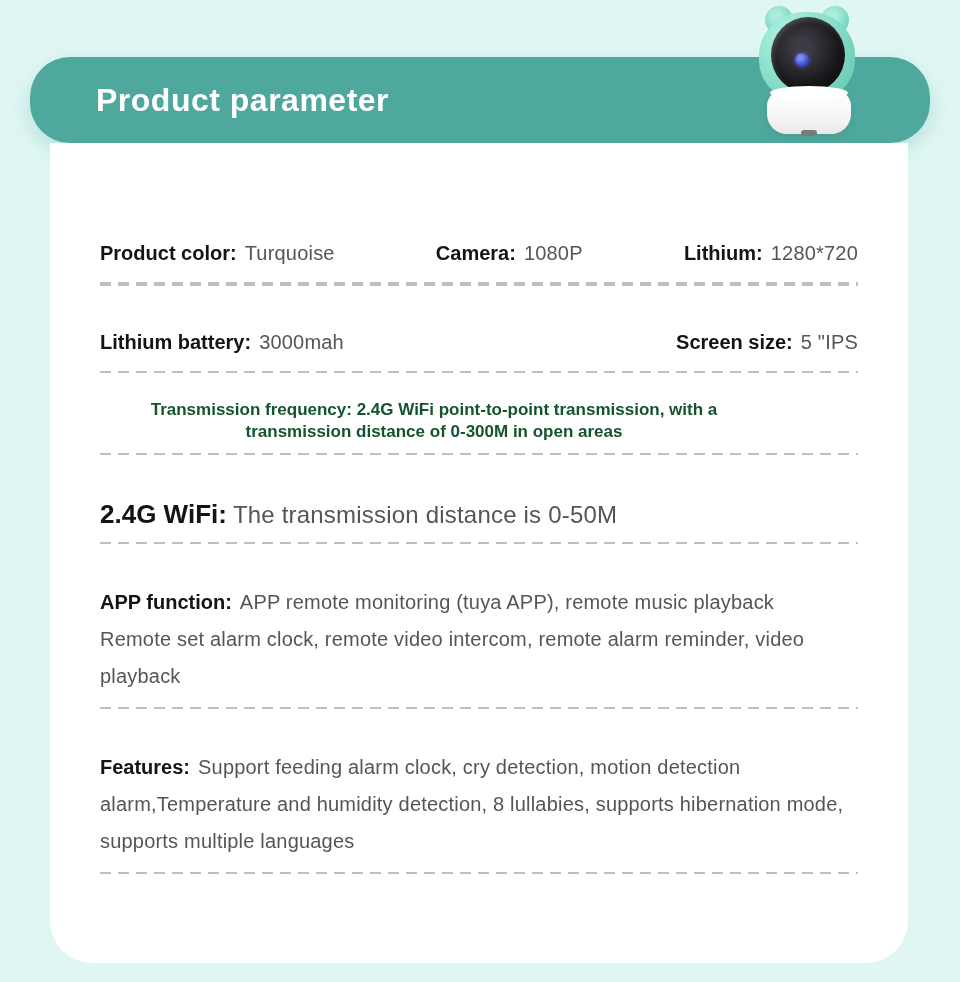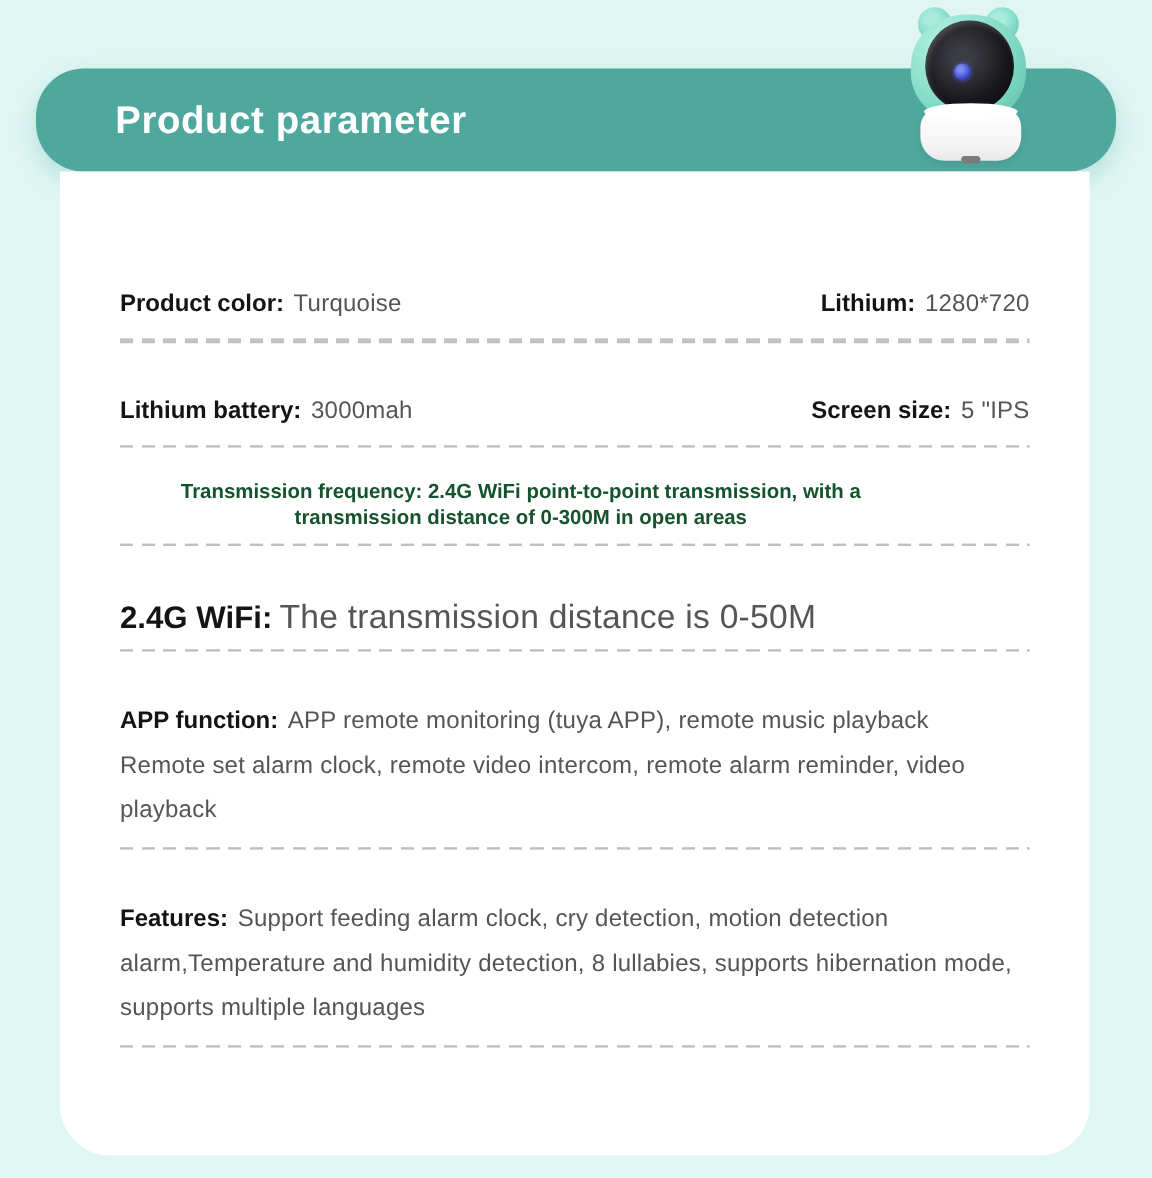--- a/index.html
+++ b/index.html
@@ -138,21 +138,21 @@
     color: #14532d;
   }
 
   .wifi {
     margin-top: 44px;
     padding-bottom: 12px;
     font-size: 26px;
     line-height: 30px;
   }
   .wifi .lbl { font-size: 26px; }
-  .wifi .val { font-size: 28px; margin-left: 6px; }
+  .wifi .val { font-size: 24px; margin-left: 6px; }
 
   .para {
     margin-top: 40px;
     padding-bottom: 12px;
     font-size: 20px;
     line-height: 37px;
     color: #555555;
   }
   .para .lbl { font-size: 20px; }
 </style>
@@ -176,20 +176,23 @@
   </div>
 </div>
 
 <div class="card">
 
   <div class="spec-row first">
     <span>
       <span class="lbl">Product color:</span><span class="val">Turquoise</span>
     </span>
     <span>
+      <span class="lbl">Camera:</span><span class="val">1080P</span>
+    </span>
+    <span>
       <span class="lbl">Lithium:</span><span class="val">1280*720</span>
     </span>
   </div>
   <div class="dash"></div>
 
   <div class="dash"></div>
 
   <div class="spec-row next">
     <span>
       <span class="lbl">Lithium battery:</span><span class="val">3000mah</span>

